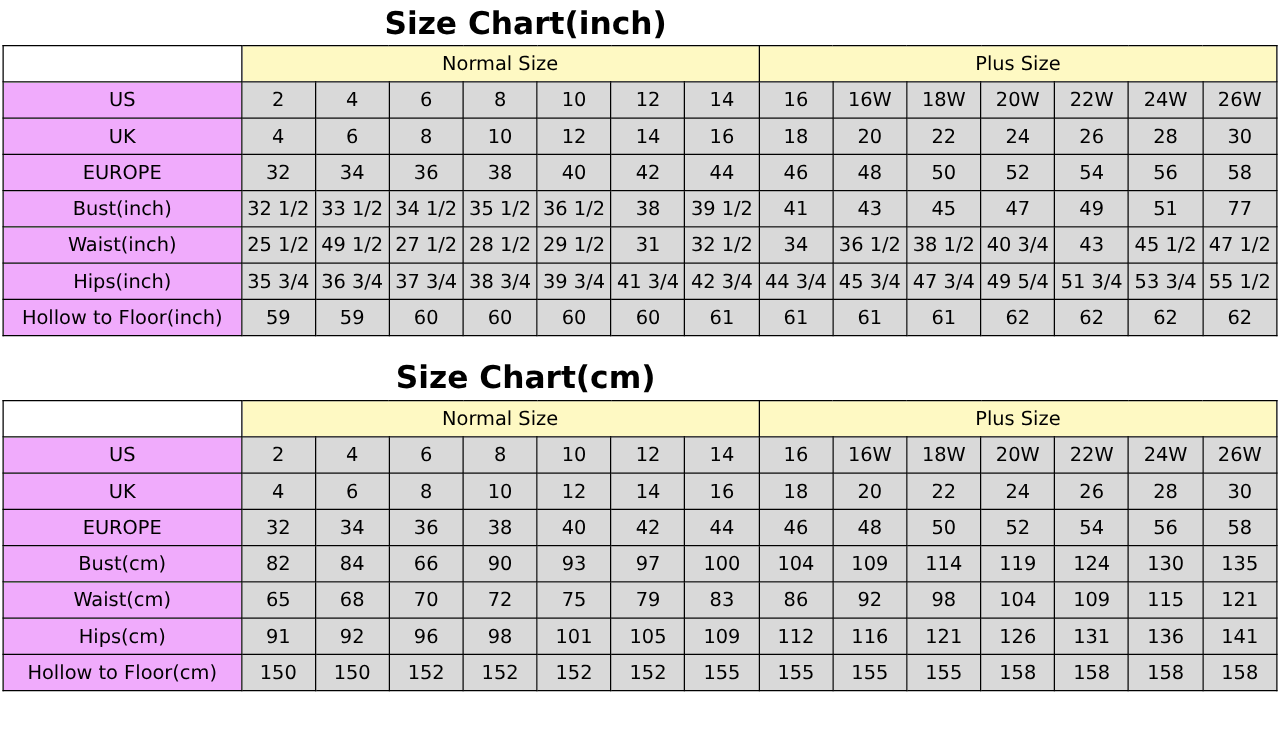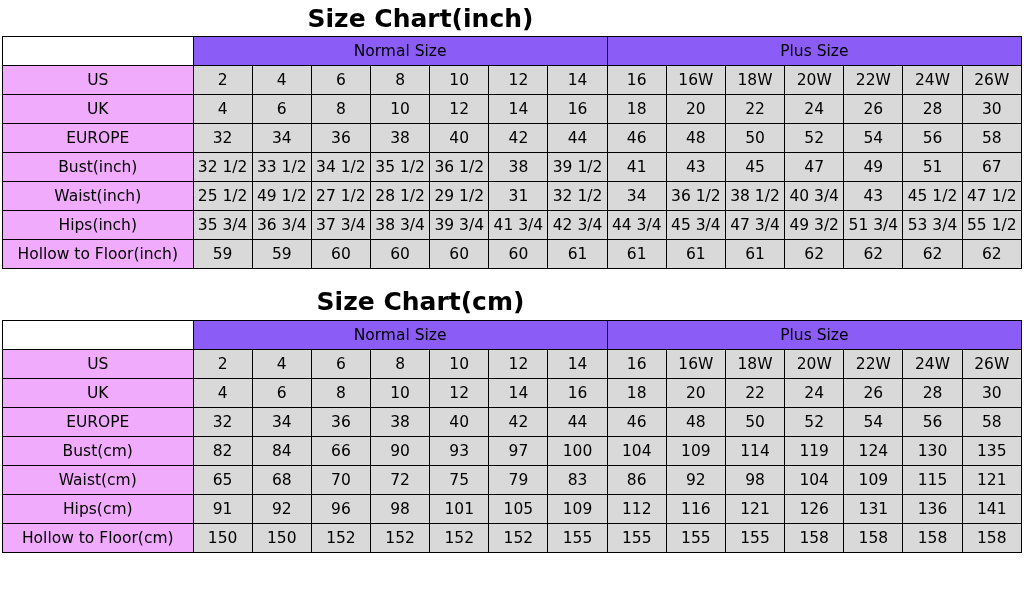--- a/index.html
+++ b/index.html
@@ -46,21 +46,21 @@
   td.rowhead {
     background: #f0abfc;
     width: 190px;
     font-size: 16px;
   }
   td.corner {
     background: #ffffff;
     border-left: 1px solid #000000;
   }
   td.group-head {
-    background: #8b5cf6;
+    background: #fef9c3;
     font-size: 19px;
     height: 32px;
   }
   td.cell-normal {
     background: #d9d9d9;
   }
   td.cell-plus {
     background: #d9d9d9;
   }
   .spacer {
@@ -143,21 +143,21 @@
         <td class="cell-normal">35 1/2</td>
         <td class="cell-normal">36 1/2</td>
         <td class="cell-normal">38</td>
         <td class="cell-normal">39 1/2</td>
         <td class="cell-plus">41</td>
         <td class="cell-plus">43</td>
         <td class="cell-plus">45</td>
         <td class="cell-plus">47</td>
         <td class="cell-plus">49</td>
         <td class="cell-plus">51</td>
-        <td class="cell-plus">67</td>
+        <td class="cell-plus">77</td>
       </tr>
       <tr>
         <td class="rowhead">Waist(inch)</td>
         <td class="cell-normal">25 1/2</td>
         <td class="cell-normal">49 1/2</td>
         <td class="cell-normal">27 1/2</td>
         <td class="cell-normal">28 1/2</td>
         <td class="cell-normal">29 1/2</td>
         <td class="cell-normal">31</td>
         <td class="cell-normal">32 1/2</td>
@@ -174,21 +174,21 @@
         <td class="cell-normal">35 3/4</td>
         <td class="cell-normal">36 3/4</td>
         <td class="cell-normal">37 3/4</td>
         <td class="cell-normal">38 3/4</td>
         <td class="cell-normal">39 3/4</td>
         <td class="cell-normal">41 3/4</td>
         <td class="cell-normal">42 3/4</td>
         <td class="cell-plus">44 3/4</td>
         <td class="cell-plus">45 3/4</td>
         <td class="cell-plus">47 3/4</td>
-        <td class="cell-plus">49 3/2</td>
+        <td class="cell-plus">49 5/4</td>
         <td class="cell-plus">51 3/4</td>
         <td class="cell-plus">53 3/4</td>
         <td class="cell-plus">55 1/2</td>
       </tr>
       <tr>
         <td class="rowhead">Hollow to Floor(inch)</td>
         <td class="cell-normal">59</td>
         <td class="cell-normal">59</td>
         <td class="cell-normal">60</td>
         <td class="cell-normal">60</td>

